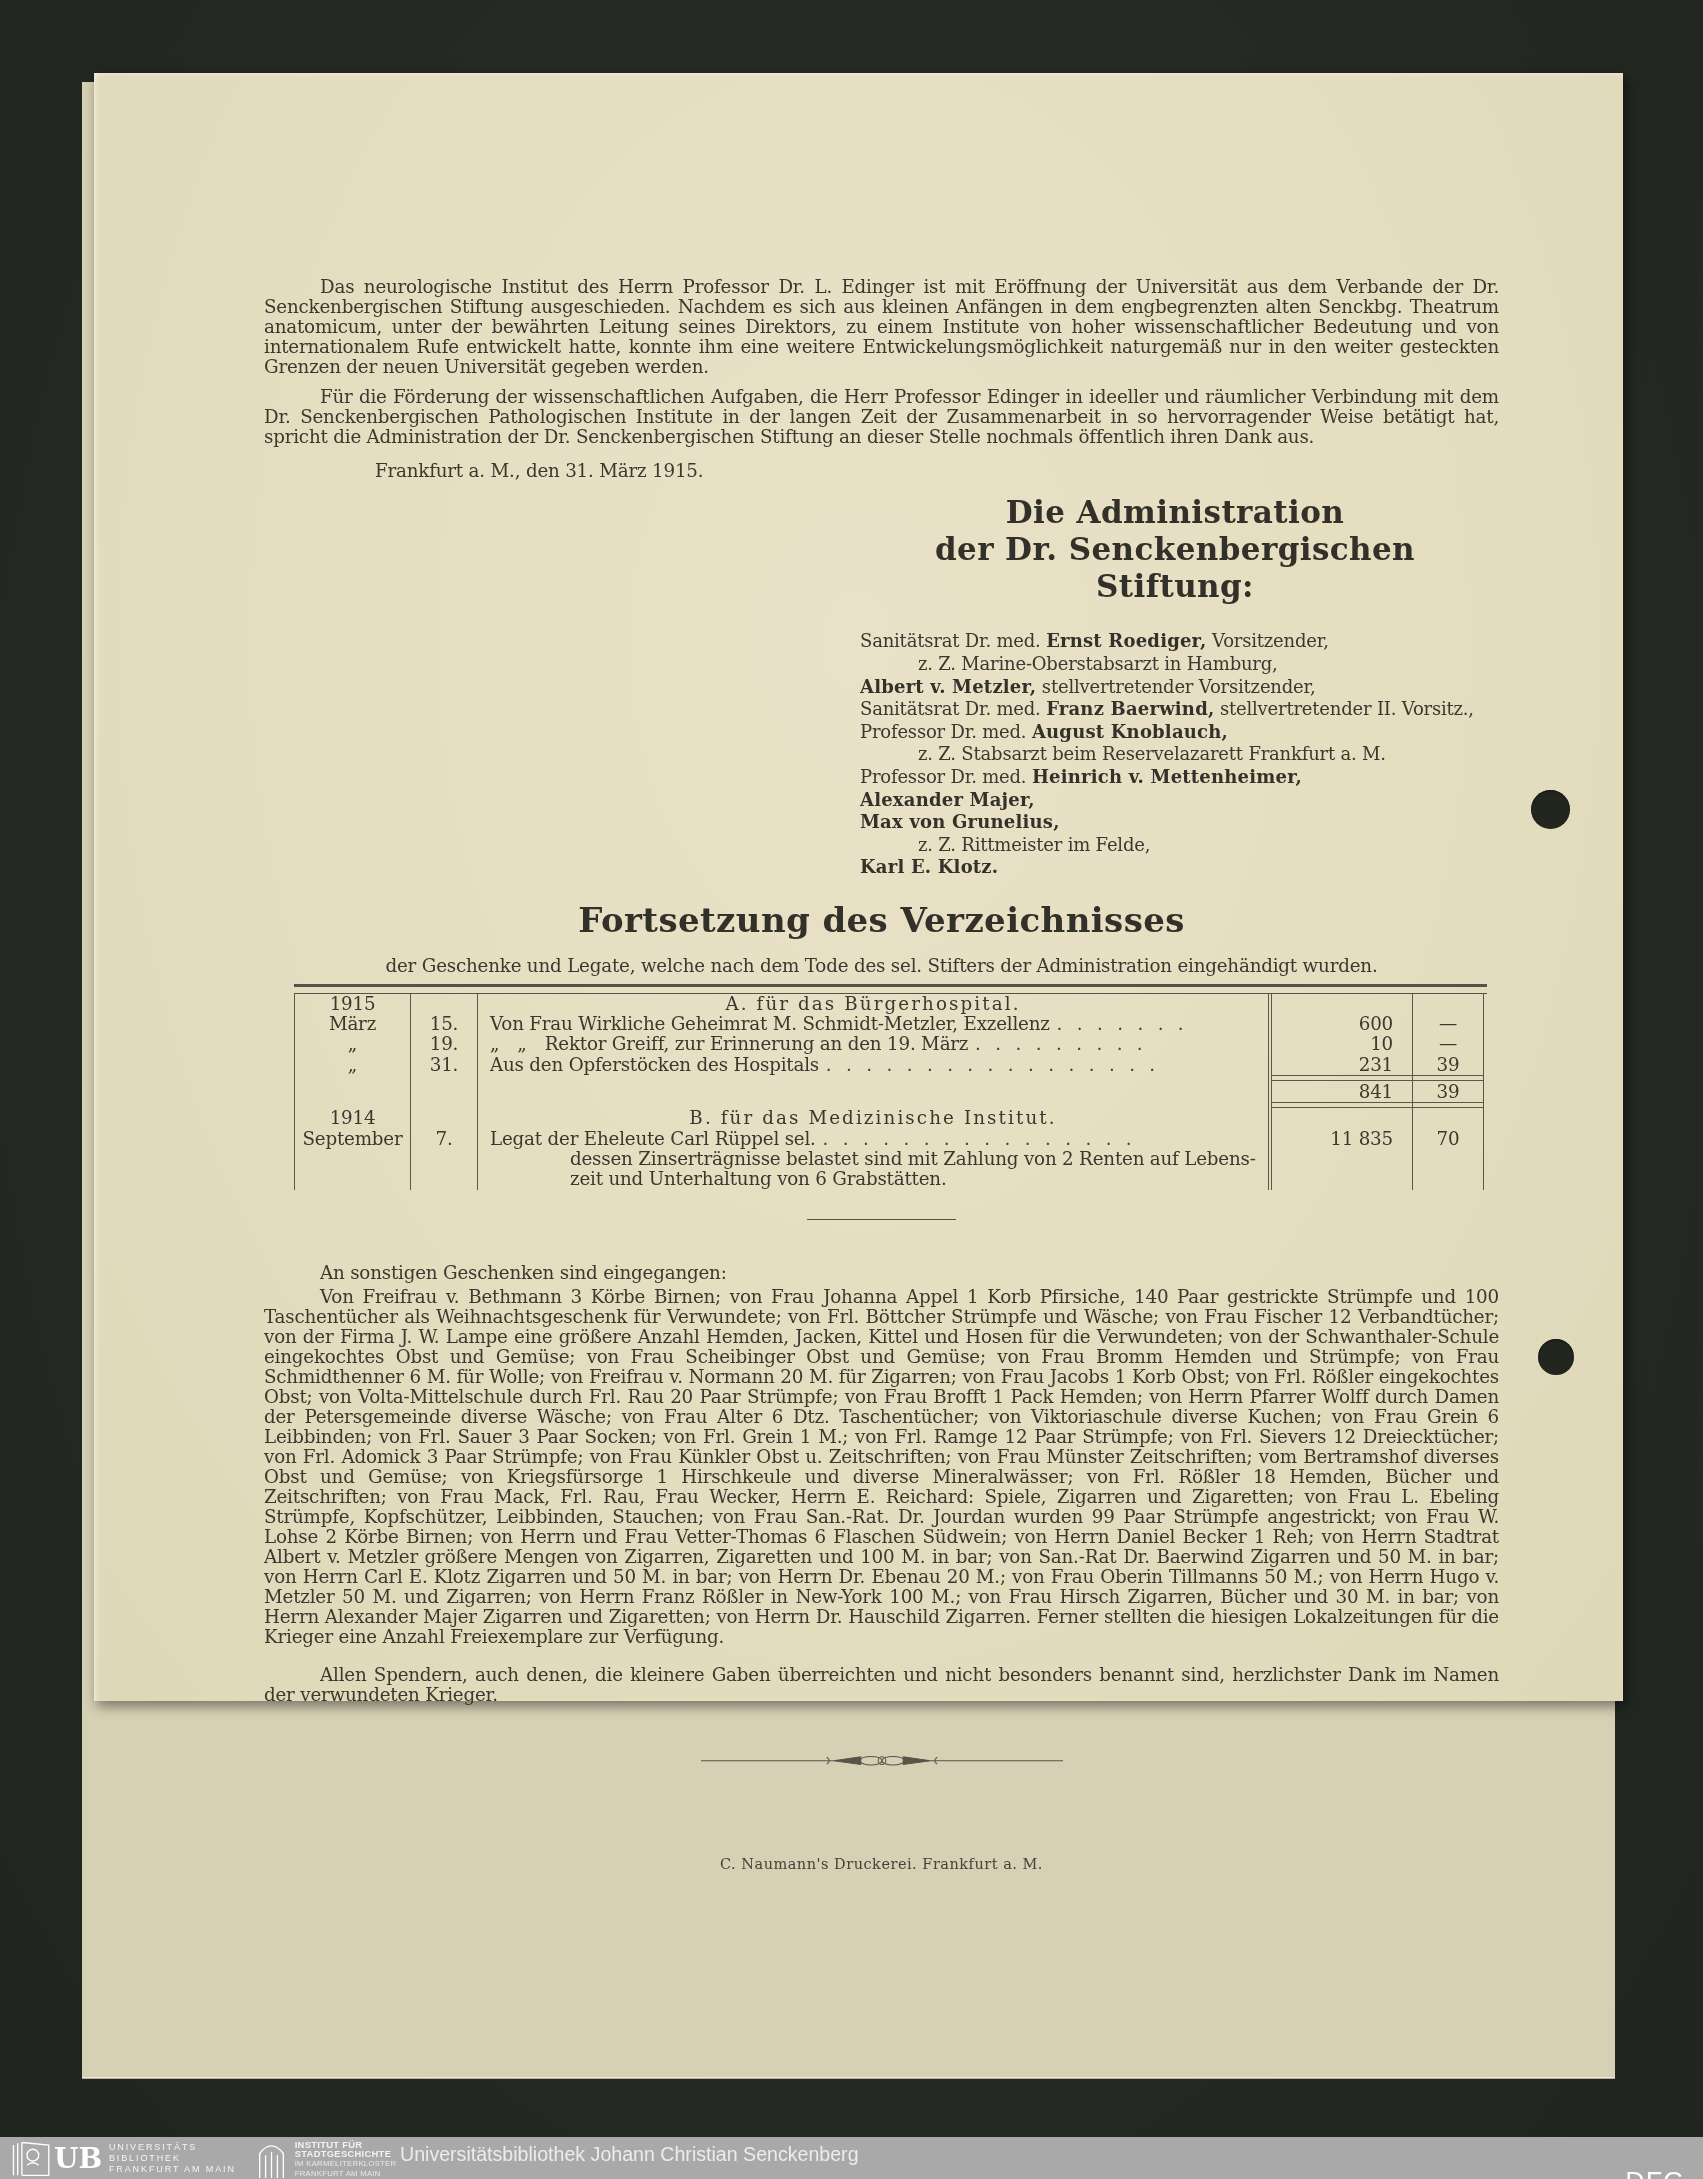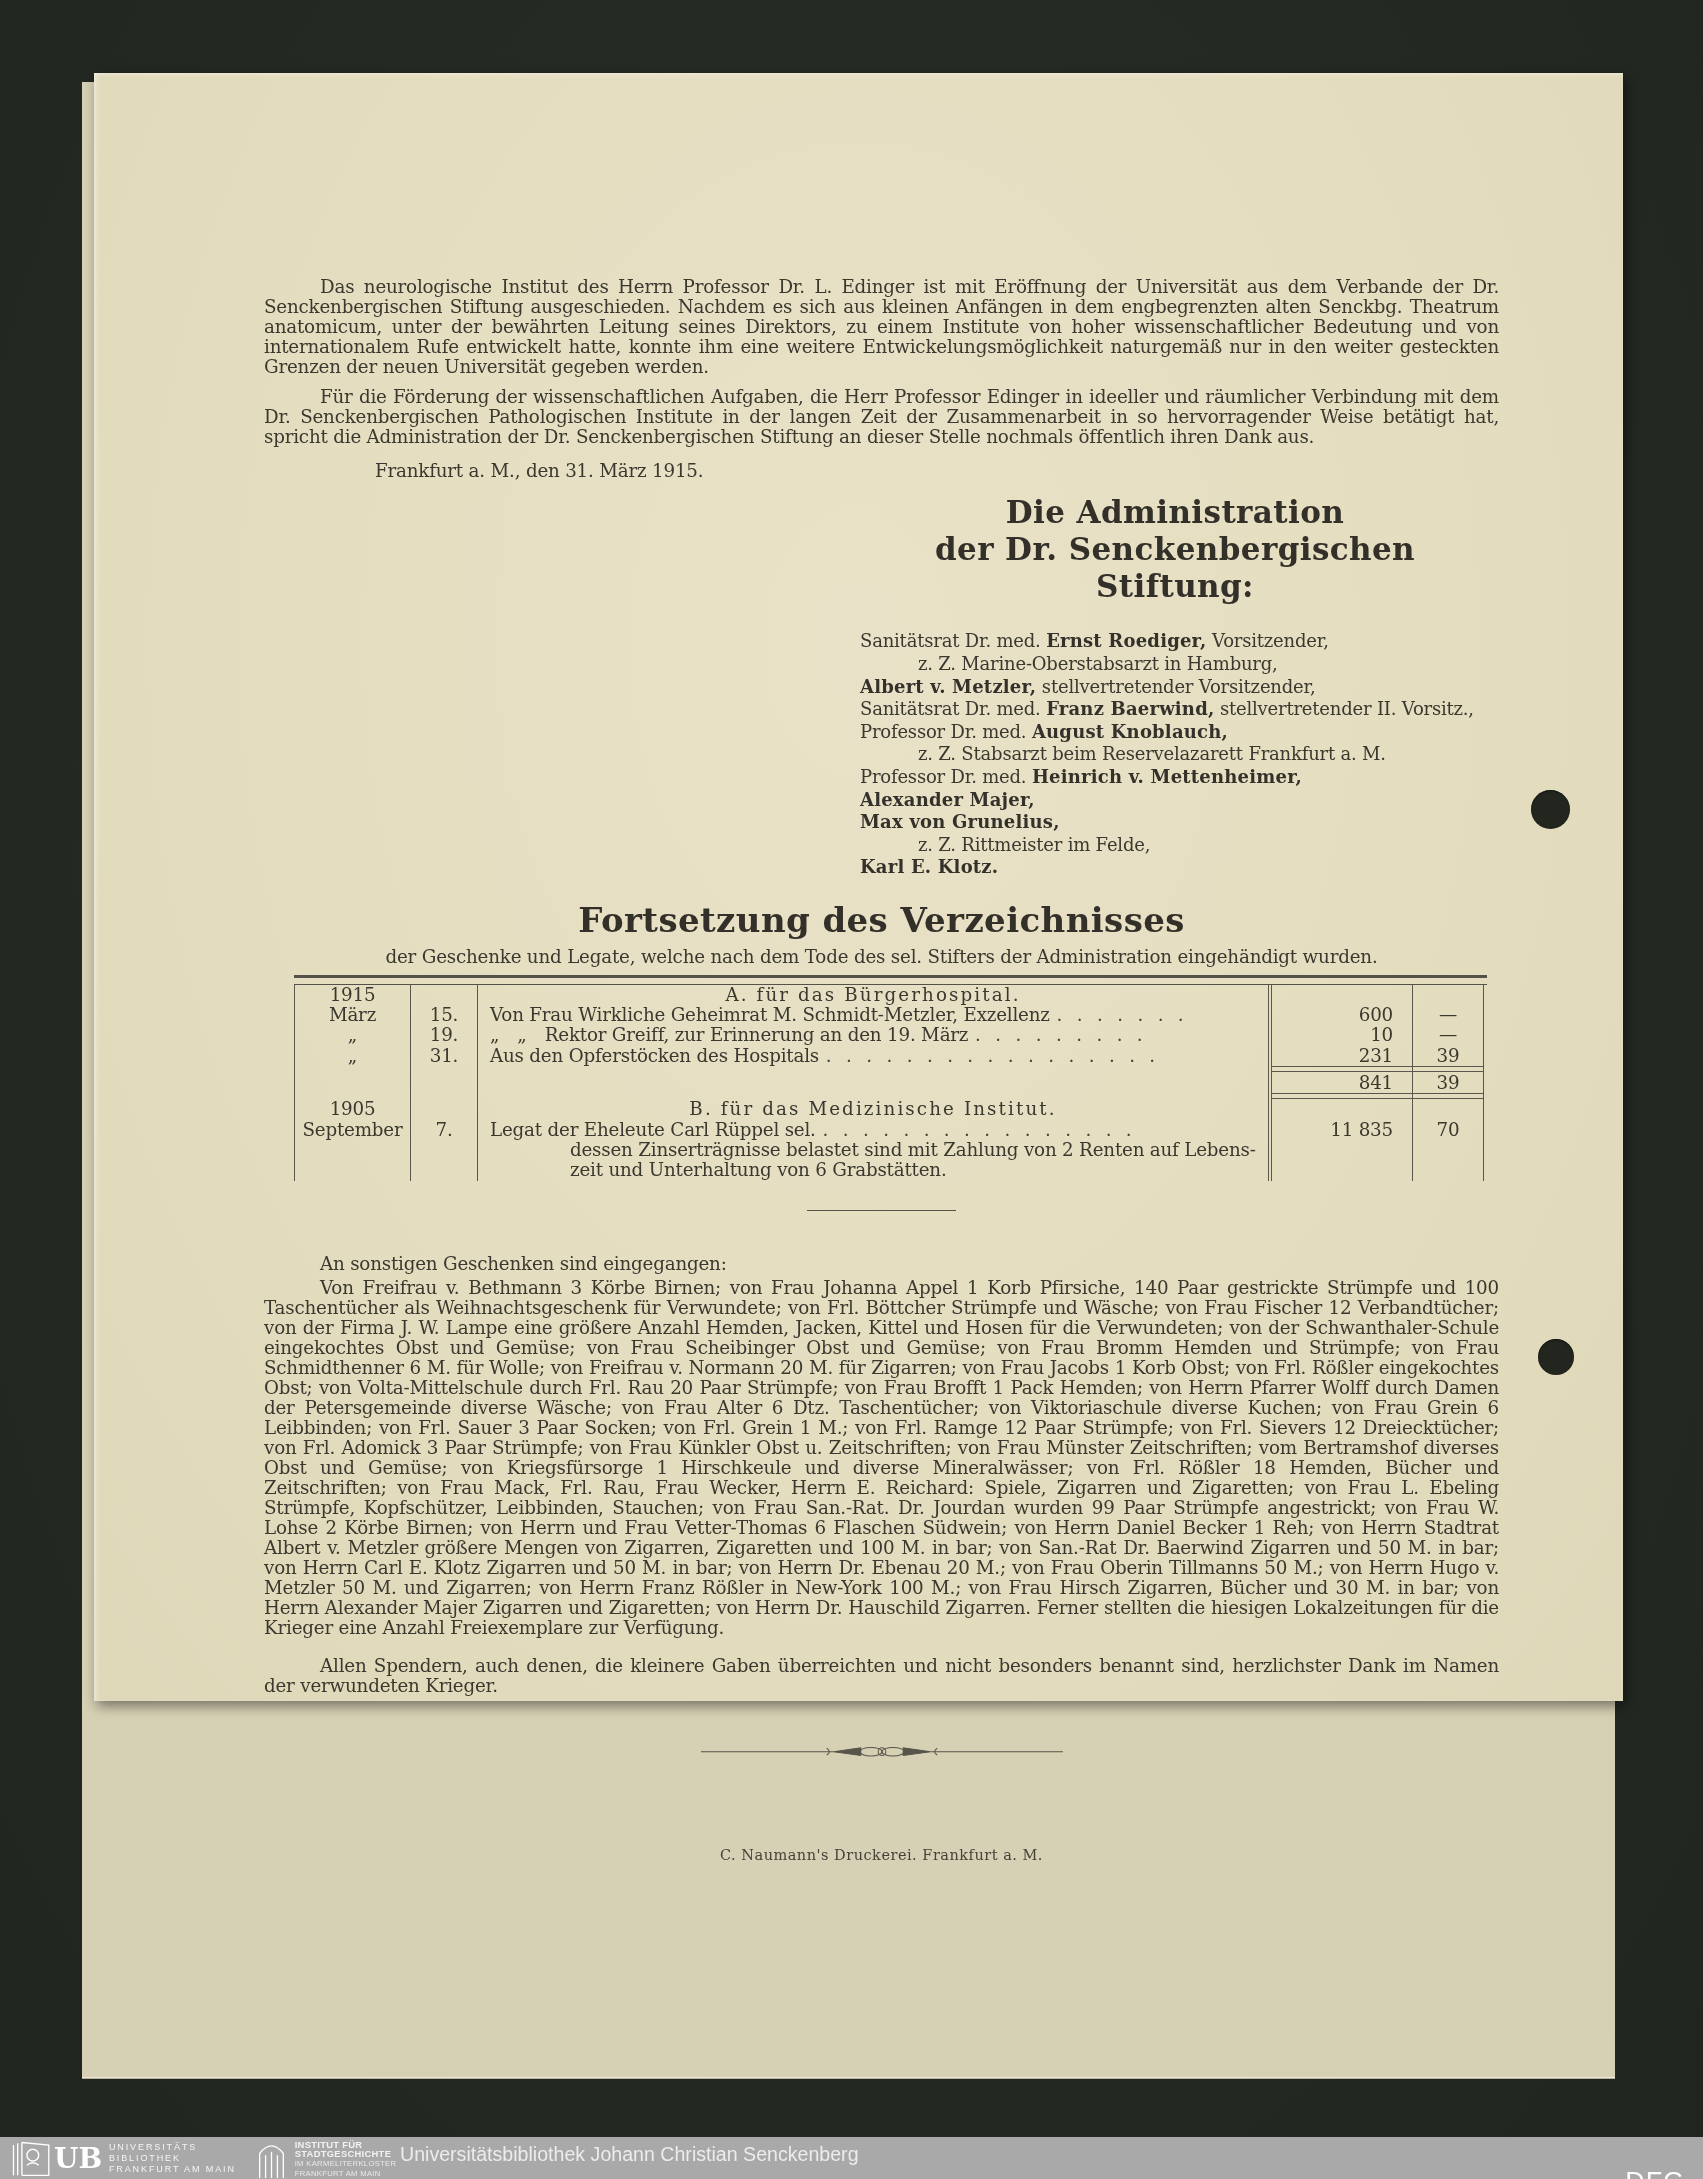--- a/index.html
+++ b/index.html
@@ -16,21 +16,21 @@
   .para{text-align:justify;text-indent:56px;margin:0;}
   .para + .para{margin-top:10.2px;}
   .dateline{margin:13.6px 0 0 111px;}
   .sig{margin:13.6px 0 0 596px;width:630px;}
   .sig-h{font-weight:bold;text-align:center;font-size:31px;line-height:37px;letter-spacing:0.4px;color:#33302a;}
   .members{margin-top:25px;font-size:18px;line-height:22.6px;}
   .m-line{white-space:nowrap;}
   .m-line.ind{padding-left:58px;}
   .m-line b{letter-spacing:0.2px;color:#34312b;}
   .reg-h{font-weight:bold;text-align:center;font-size:34px;line-height:39px;margin-top:22px;color:#33302a;letter-spacing:0.4px;}
-  .reg-sub{text-align:center;margin-top:7px;}
+  .reg-sub{text-align:center;margin-top:16px;}
   .rule-double{margin:8.5px 0 0 30px;width:1193px;height:5.1px;border-top:3px solid #55524a;border-bottom:1.1px solid #55524a;}
   table.reg{border-collapse:collapse;table-layout:fixed;margin-left:30px;width:1163px;font-size:18.3px;}
   table.reg td{padding:0;vertical-align:middle;height:20.4px;}
   .c-month{width:115px;border-left:1.1px solid #5a574c;border-right:1.1px solid #5a574c;text-align:center;}
   .c-day{width:66px;border-right:1.1px solid #5a574c;text-align:center;}
   .c-desc{width:790px;border-right:4.3px double #5a574c;padding-left:12px !important;}
   .c-mark{width:121px;border-right:1.1px solid #5a574c;text-align:right;padding-right:19px !important;}
   .c-pf{width:70px;border-right:1.1px solid #5a574c;text-align:center;}
   tr.hdr td{height:36px;}
   .cur{font-size:20.4px;text-align:center !important;padding-right:0 !important;}
@@ -144,21 +144,21 @@
           <td class="c-pf">39</td>
         </tr>
         <tr class="rr">
           <td class="c-month"></td>
               <td class="c-day"></td>
               <td class="c-desc"></td>
               <td class="c-mark dr"></td>
               <td class="c-pf dr"></td>
         </tr>
         <tr>
-          <td class="c-month">1905</td>
+          <td class="c-month">1914</td>
           <td class="c-day"></td>
           <td class="c-desc sec-title">B. für das Medizinische Institut.</td>
           <td class="c-mark"></td>
           <td class="c-pf"></td>
         </tr>
         <tr>
           <td class="c-month">September</td>
           <td class="c-day">7.</td>
           <td class="c-desc"><span>Legat der Eheleute Carl Rüppel sel.</span><span class="leader">. . . . . . . . . . . . . . . .</span></td>
           <td class="c-mark">11 835</td>

